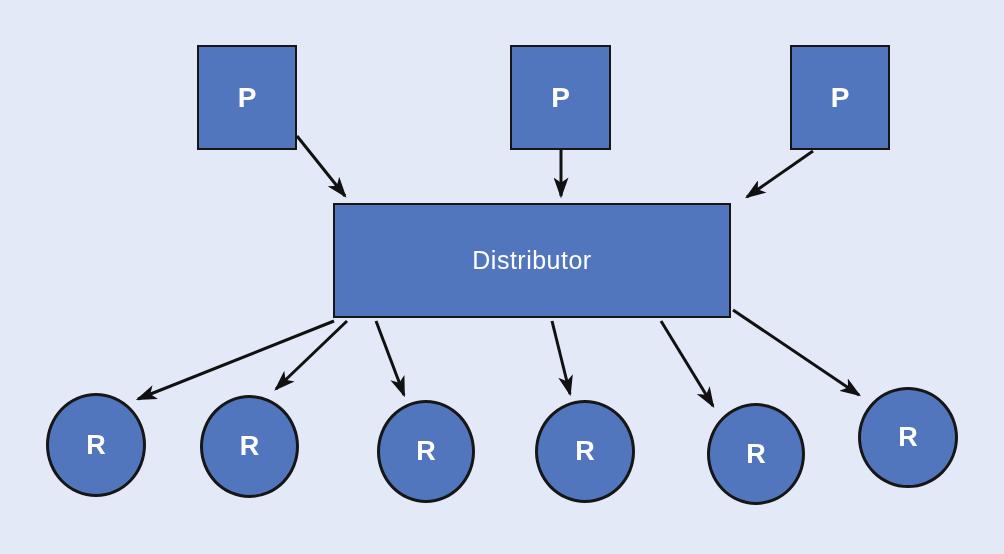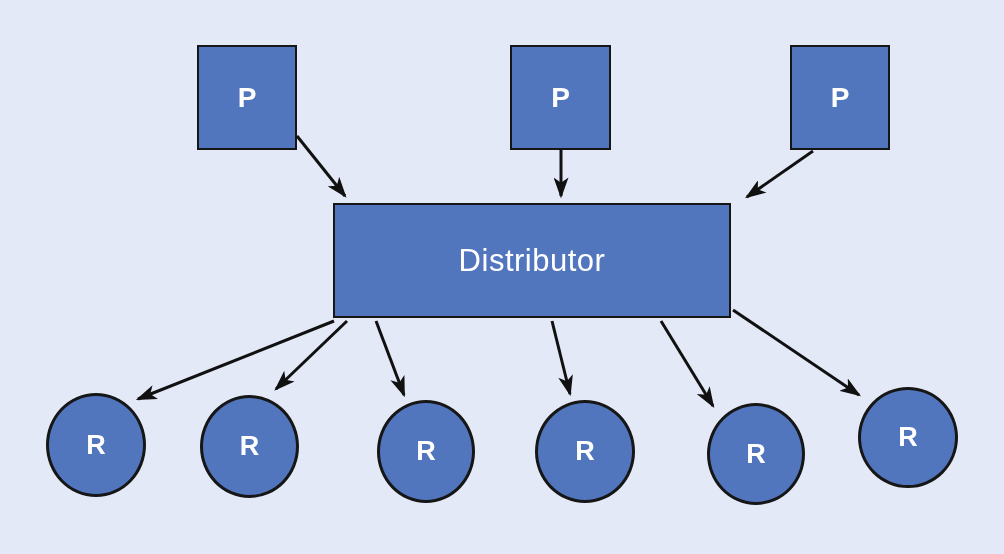--- a/index.html
+++ b/index.html
@@ -41,21 +41,21 @@
     justify-content:center;
     box-sizing:border-box;
   }
   .square{
     border:2.5px solid var(--node-border);
     font-size:28px;
     font-weight:bold;
   }
   .bar{
     border:2.5px solid var(--node-border);
-    font-size:31px;
+    font-size:25px;
     font-weight:400;
     letter-spacing:0.5px;
   }
   .circle{
     border:3px solid var(--node-border);
     border-radius:50%;
     font-size:27px;
     font-weight:bold;
   }
 </style>

